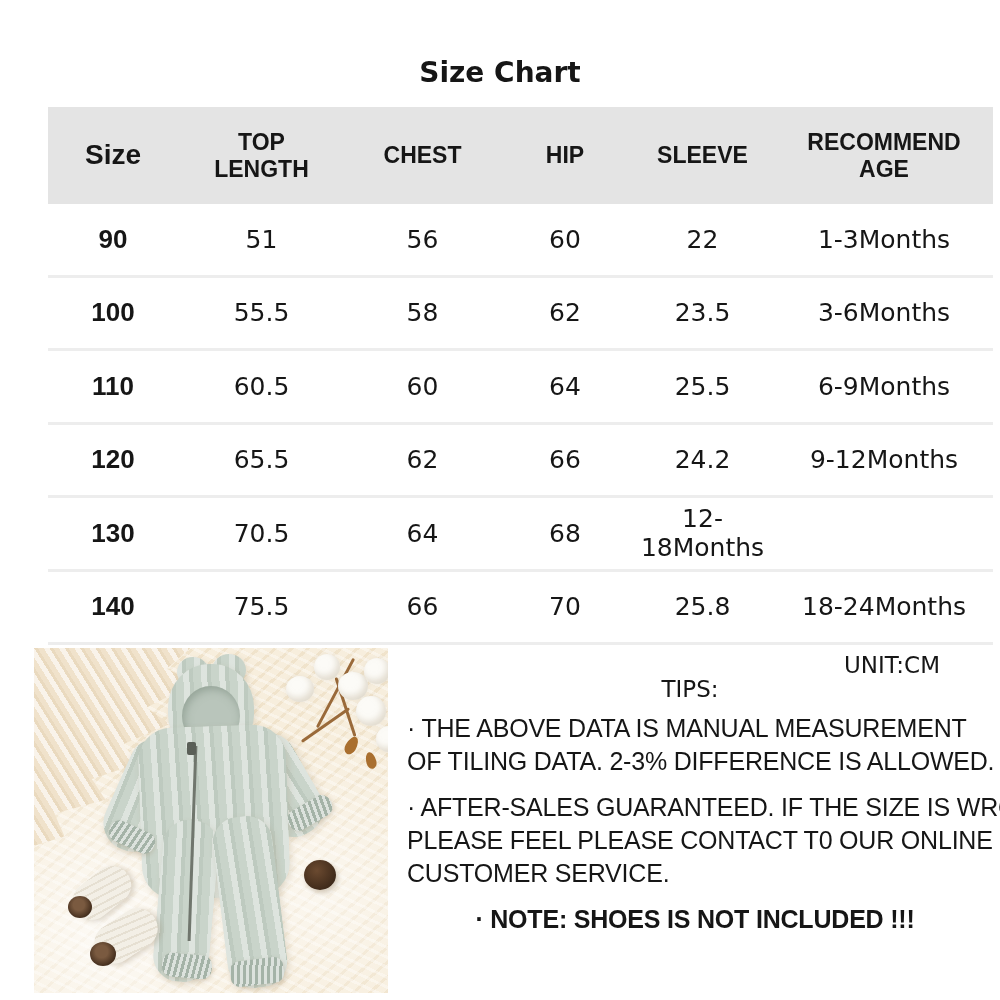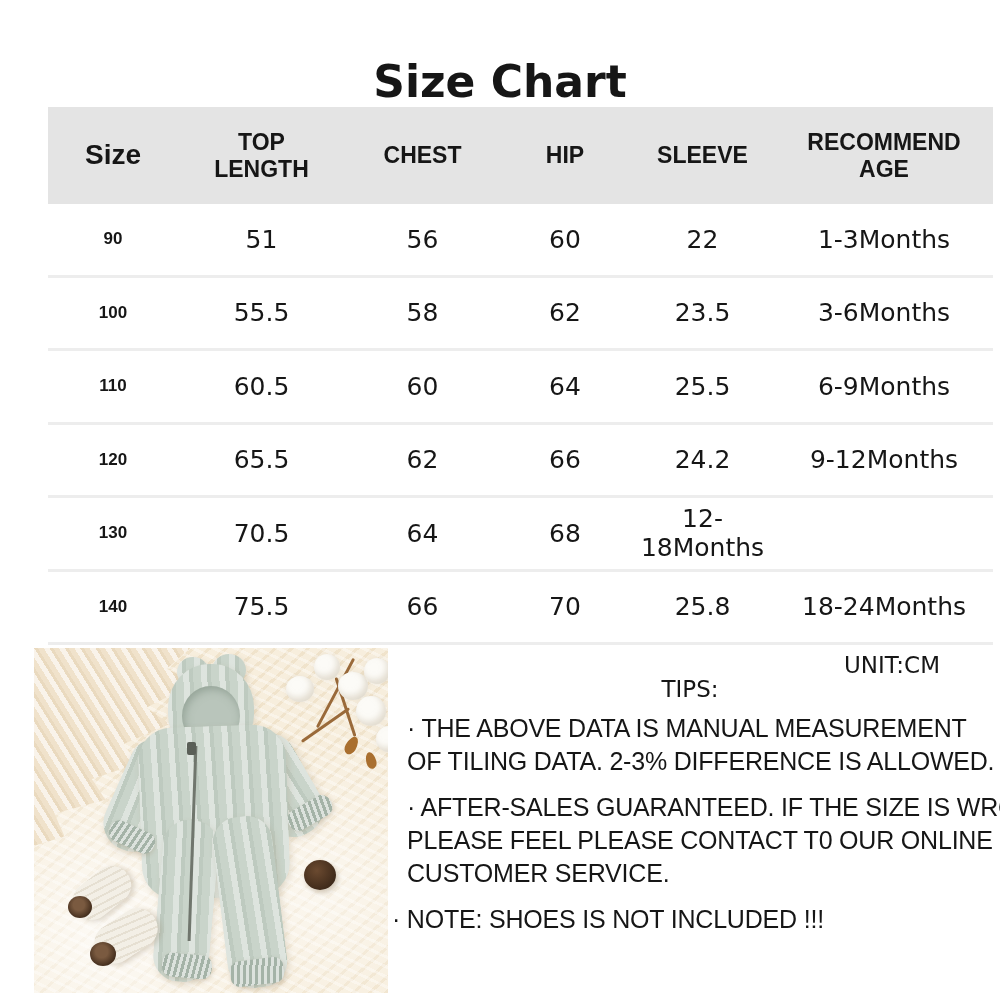--- a/index.html
+++ b/index.html
@@ -6,43 +6,43 @@
     --page-bg:#ffffff; --text:#161616; --header-bg:#e4e4e4; --divider:#ededed;
     --romper:#c9d4ca; --romper-shade:#b9c5bb; --carpet:#f7eedd; --blanket:#f0e2cb;
     --shoe:#f3efe6; --sole:#6e4f38; --cookie:#3f2a1a; --stem:#9a6a3a; --cotton:#fcfbf7;
   }
   html,body{margin:0;padding:0;}
   body{background:var(--page-bg); font-family:"Liberation Sans","DejaVu Sans",sans-serif; color:var(--text);}
   .page{position:relative; width:1000px; height:1000px; background:var(--page-bg); overflow:hidden;}
 
   
   .title{position:absolute; top:56px; left:0; width:100%; margin:0; text-align:center;
-    font-family:"DejaVu Sans","Liberation Sans",sans-serif; font-size:44px; font-weight:700; letter-spacing:0px;}
+    font-family:"DejaVu Sans","Liberation Sans",sans-serif; font-size:28px; font-weight:700; letter-spacing:0px;}
 
   
   .table{position:absolute; left:48px; top:107px; width:945px;}
   .grid-row{display:grid; grid-template-columns:130px 167px 155px 130px 145px 1fr; align-items:center; text-align:center;}
   .thead{background:var(--header-bg); height:97px; font-weight:700; font-size:23px; line-height:27px;}
   .th span{display:inline-block;}
   .th-size span{font-size:28px; font-weight:700;}
   .th-wrap-110 span{max-width:112px;}
   .th-wrap-170 span{max-width:170px;}
   .trow{height:73.5px; box-sizing:border-box; border-bottom:3px solid var(--divider);
     font-family:"DejaVu Sans","Liberation Sans",sans-serif; font-size:25px; font-weight:400;}
-  .td-size{font-weight:700; font-family:"Liberation Sans",sans-serif; font-size:17px;}
+  .td-size{font-weight:700; font-family:"Liberation Sans",sans-serif; font-size:26px;}
 
   
   .unit{position:absolute; top:652px; left:40px; width:900px; text-align:right;
     font-family:"DejaVu Sans",sans-serif; font-size:23px; font-weight:400;}
   .tips-heading{position:absolute; top:676px; left:440px; width:500px; text-align:center;
     font-family:"DejaVu Sans",sans-serif; font-size:23px;}
   .tips{position:absolute; left:392px; top:712px; width:606px; font-size:25px; line-height:33px; letter-spacing:-0.2px;}
   .tips .line{white-space:nowrap;}
   .tips .para{margin:0 0 13px 15px;}
-  .tips .note-line{white-space:nowrap; margin-top:6px;}
+  .tips .note-line{text-align:center; white-space:nowrap; margin-top:6px;font-weight:bold;}
 
   
   .photo{position:absolute; left:34px; top:648px; width:354px; height:345px; overflow:hidden;
     background-color:var(--carpet);
     background-image:
       radial-gradient(circle at 22% 82%, rgba(255,255,255,.75), rgba(255,255,255,0) 45%),
       radial-gradient(circle at 80% 70%, rgba(255,255,255,.55), rgba(255,255,255,0) 40%),
       repeating-linear-gradient(25deg, rgba(255,255,255,.35) 0 3px, rgba(255,255,255,0) 3px 9px),
       repeating-linear-gradient(-42deg, rgba(232,214,182,.45) 0 3px, rgba(232,214,182,0) 3px 11px);}
   .photo *{position:absolute;}

